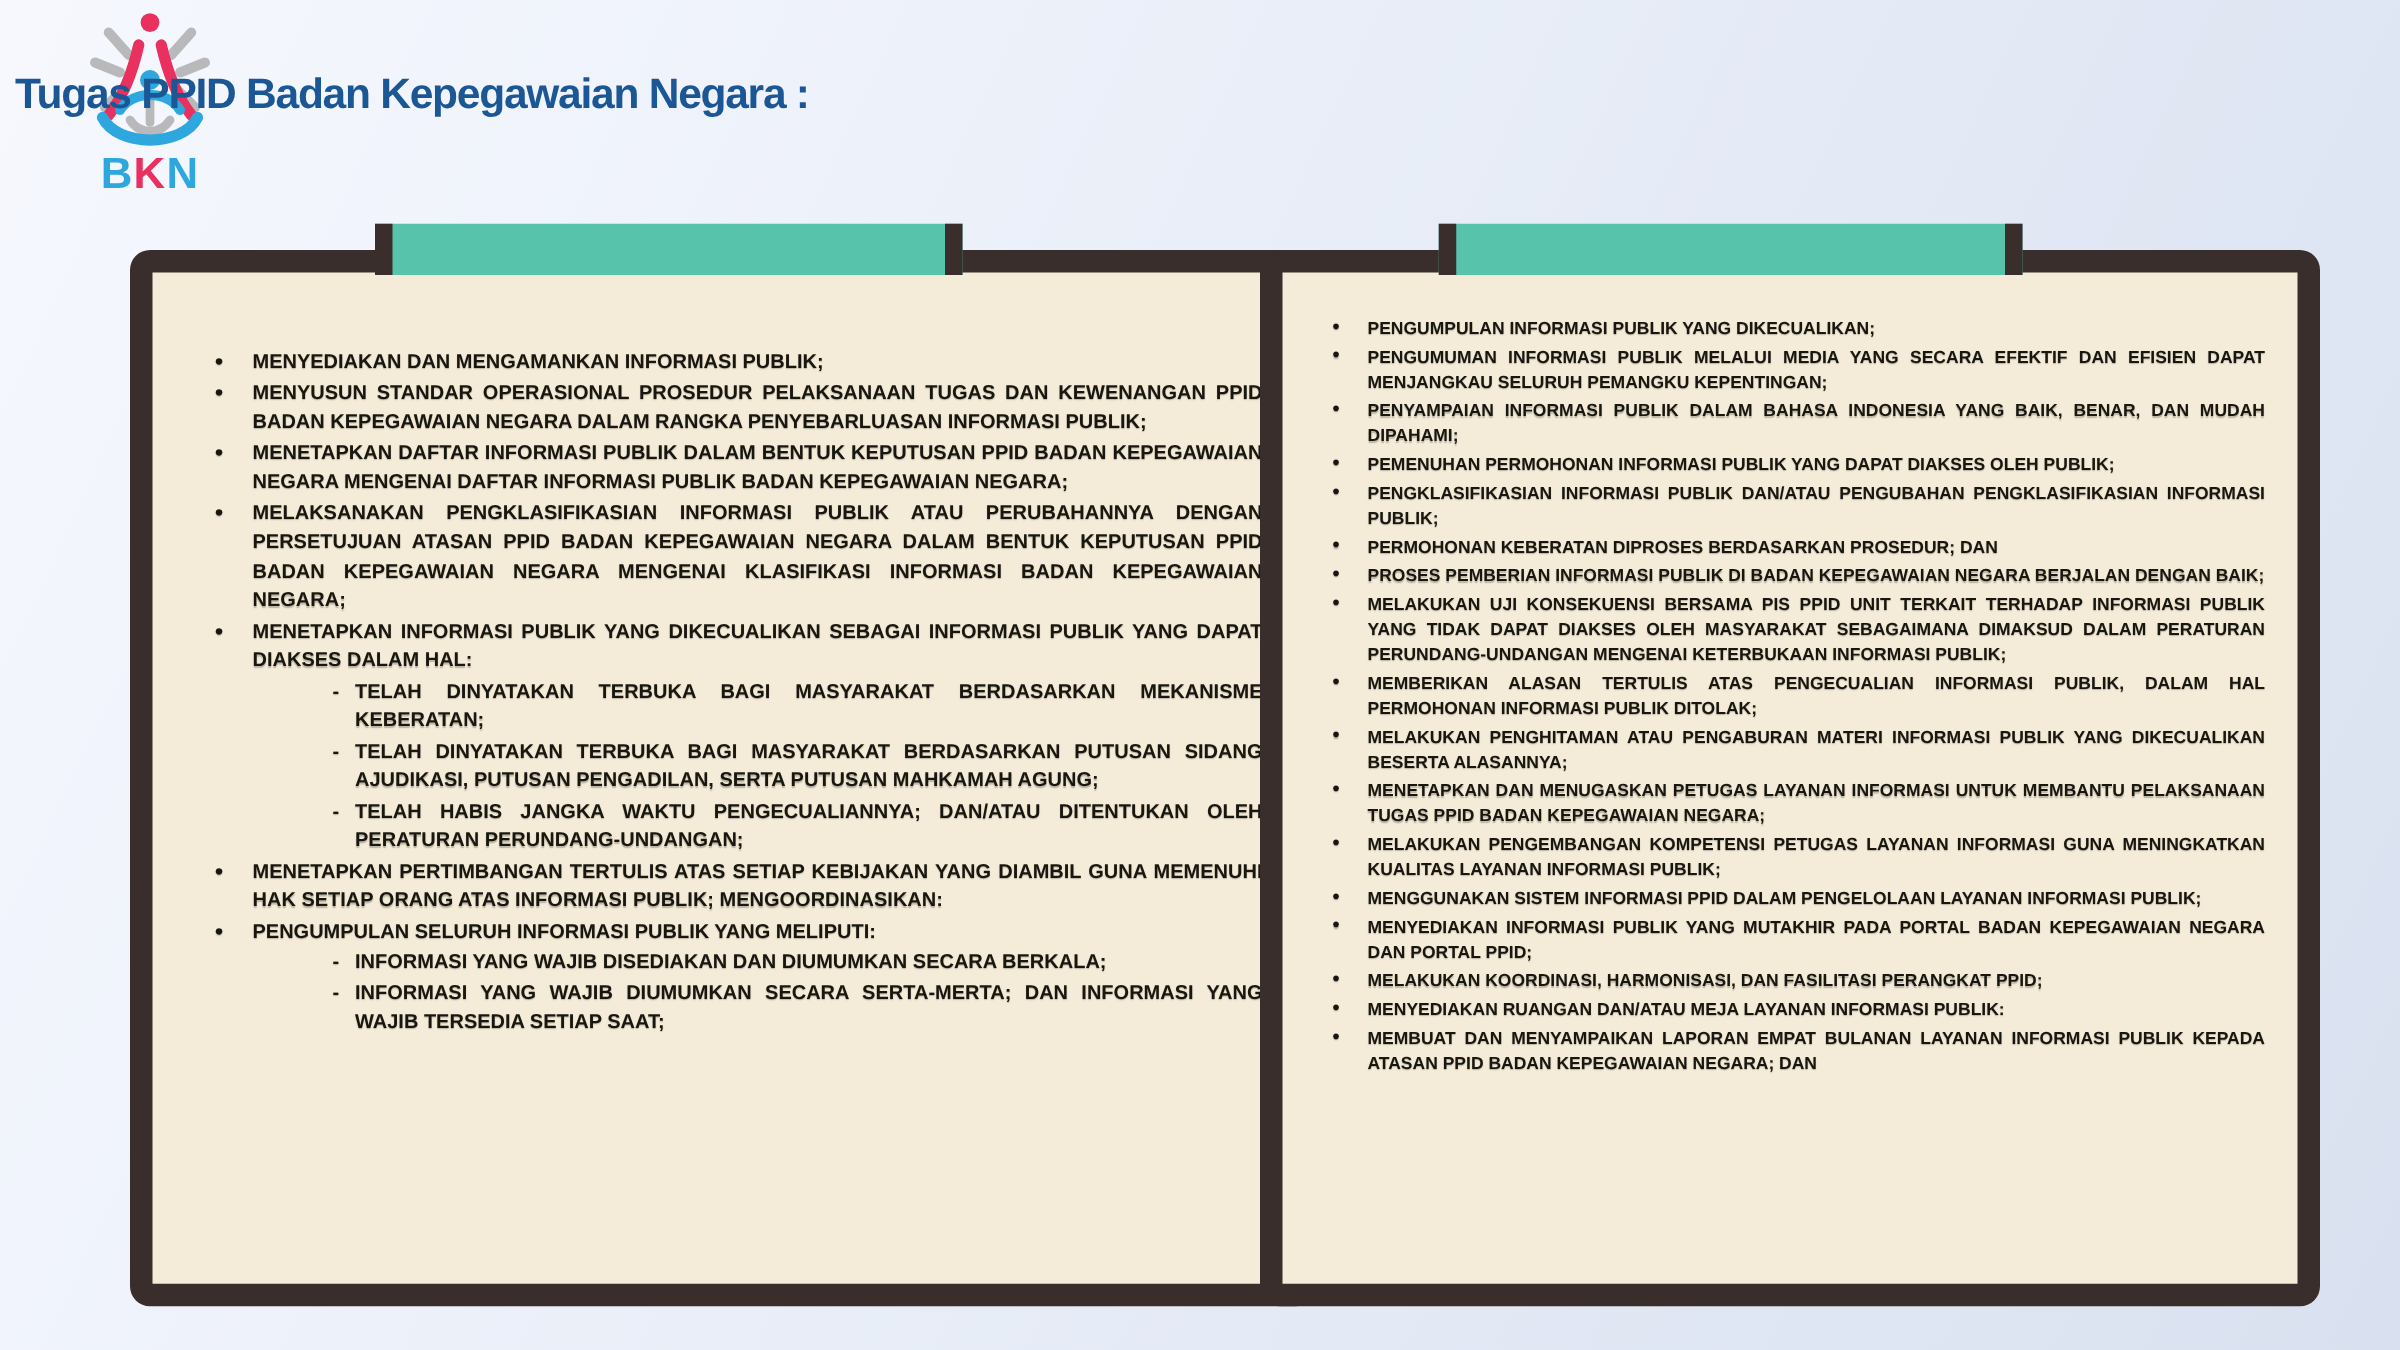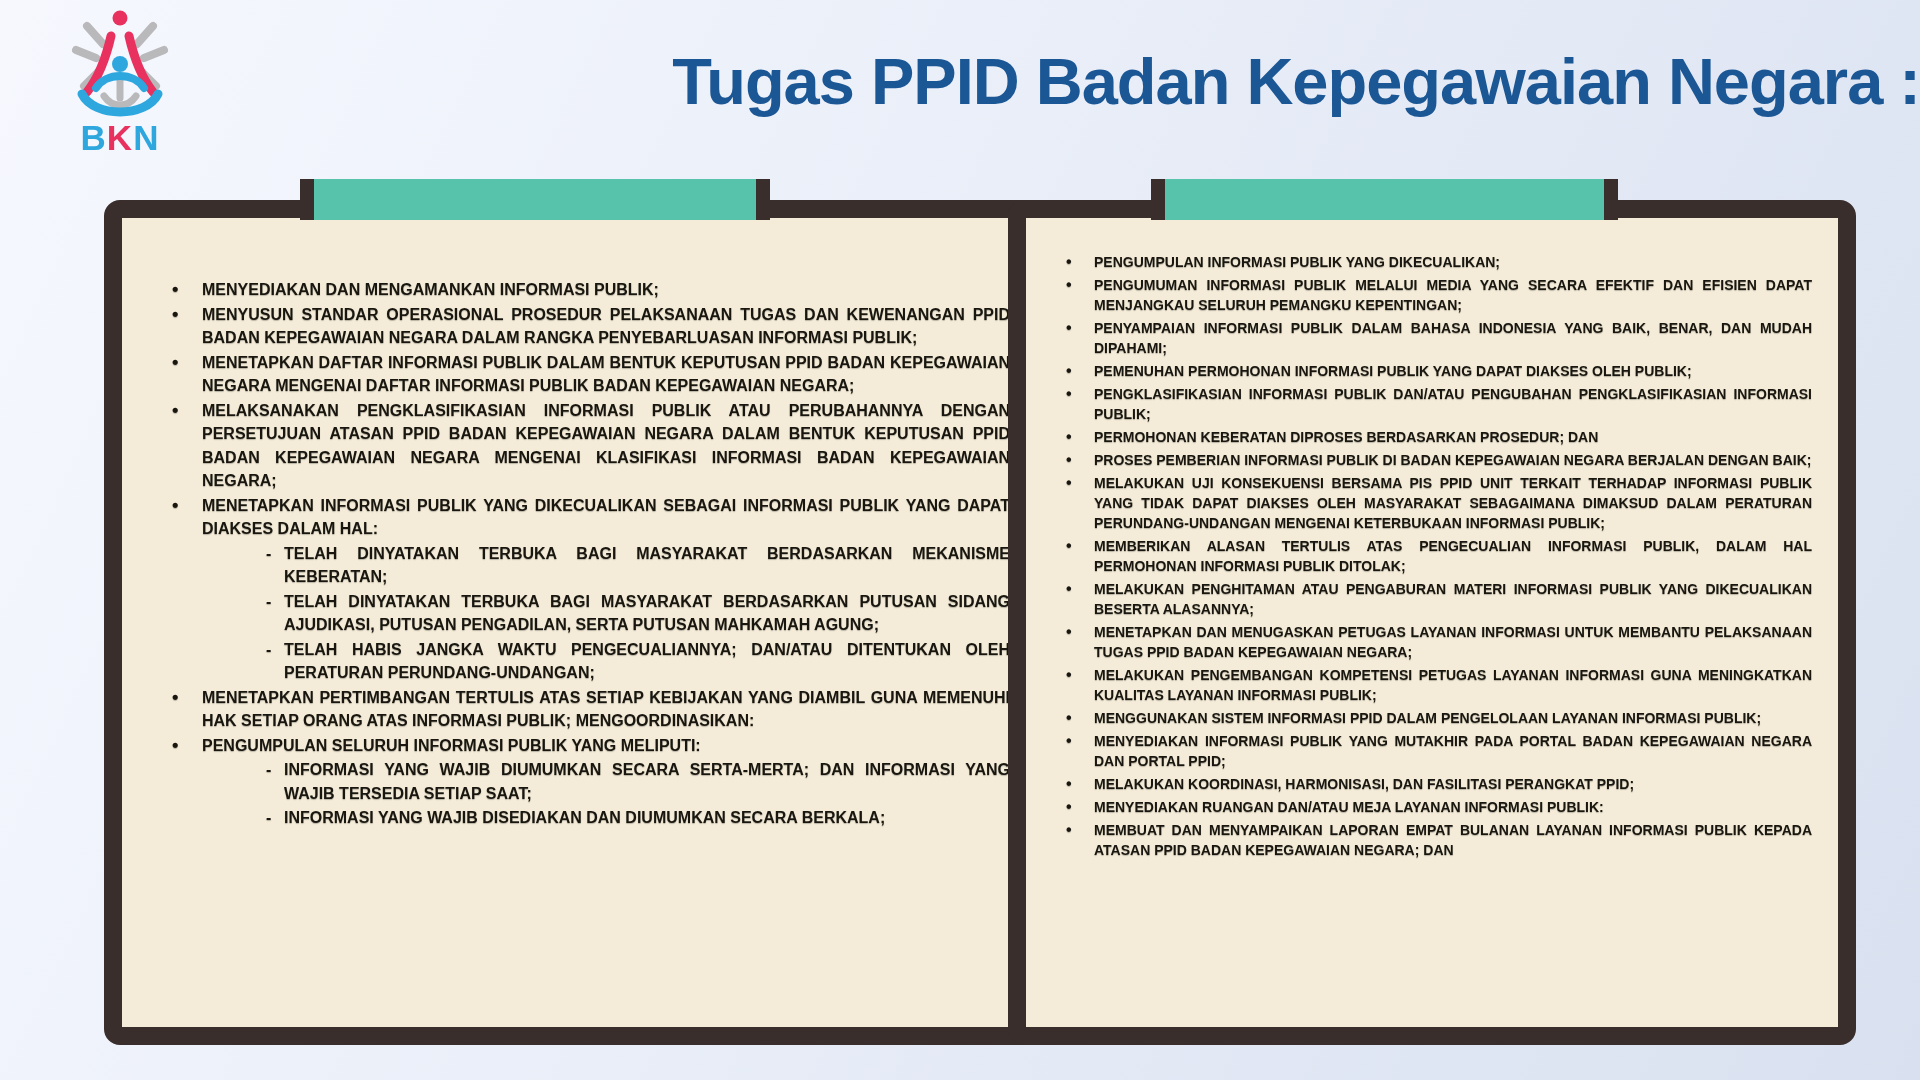--- a/index.html
+++ b/index.html
@@ -15,23 +15,23 @@
     background:linear-gradient(115deg,var(--bg-top) 0%,#e9eef8 45%,var(--bg-bottom) 100%);
   }
   .logo{position:absolute; left:55px; top:6px; width:130px; height:152px;}
   .logo .ray{stroke:var(--logo-gray); stroke-width:8; stroke-linecap:round; fill:none;}
   .logo .pink{stroke:var(--logo-pink); stroke-width:9; stroke-linecap:round; fill:none;}
   .logo .blue{stroke:var(--logo-blue); stroke-linecap:round; fill:none;}
   .logo .graya{stroke:var(--logo-gray); stroke-linecap:round; fill:none;}
   .logo text{font-family:"Liberation Sans",sans-serif; font-weight:bold; font-size:35px; letter-spacing:1px;}
   .logo .lb{fill:var(--logo-blue);} .logo .lk{fill:var(--logo-pink);}
   .title{
-    position:absolute; left:0; right:0; top:44px; margin:0;
-    text-align:right; color:var(--title-blue);
-    font-size:65px; font-weight:800; letter-spacing:-1px;
+    position:absolute; left:0; right:0; top:44px; margin:12px;
+    text-align:left; color:var(--title-blue);
+    font-size:34px; font-weight:800; letter-spacing:-1px;
   }
   .panel{
     position:absolute; top:200px; height:845px; box-sizing:border-box;
     background:var(--cream); border:18px solid var(--dark); border-radius:16px;
     z-index:1;
   }
   .panel.left{left:104px; width:948px;}
   .panel.right{left:1008px; width:848px;}
   .tab{
     position:absolute; top:179px; height:41px; box-sizing:border-box;
@@ -90,22 +90,22 @@
     <li class="top"><span class="txt">MENYEDIAKAN DAN MENGAMANKAN INFORMASI PUBLIK;</span></li>
         <li class="top"><span class="txt">MENYUSUN STANDAR OPERASIONAL PROSEDUR PELAKSANAAN TUGAS DAN KEWENANGAN PPID BADAN KEPEGAWAIAN NEGARA DALAM RANGKA PENYEBARLUASAN INFORMASI PUBLIK;</span></li>
         <li class="top"><span class="txt">MENETAPKAN DAFTAR INFORMASI PUBLIK DALAM BENTUK KEPUTUSAN PPID BADAN KEPEGAWAIAN NEGARA MENGENAI DAFTAR INFORMASI PUBLIK BADAN KEPEGAWAIAN NEGARA;</span></li>
         <li class="top"><span class="txt">MELAKSANAKAN PENGKLASIFIKASIAN INFORMASI PUBLIK ATAU PERUBAHANNYA DENGAN PERSETUJUAN ATASAN PPID BADAN KEPEGAWAIAN NEGARA DALAM BENTUK KEPUTUSAN PPID BADAN KEPEGAWAIAN NEGARA MENGENAI KLASIFIKASI INFORMASI BADAN KEPEGAWAIAN NEGARA;</span></li>
         <li class="top"><span class="txt">MENETAPKAN INFORMASI PUBLIK YANG DIKECUALIKAN SEBAGAI INFORMASI PUBLIK YANG DAPAT DIAKSES DALAM HAL:</span></li>
         <li class="sub"><span class="txt">TELAH DINYATAKAN TERBUKA BAGI MASYARAKAT BERDASARKAN MEKANISME KEBERATAN;</span></li>
         <li class="sub"><span class="txt">TELAH DINYATAKAN TERBUKA BAGI MASYARAKAT BERDASARKAN PUTUSAN SIDANG AJUDIKASI, PUTUSAN PENGADILAN, SERTA PUTUSAN MAHKAMAH AGUNG;</span></li>
         <li class="sub"><span class="txt">TELAH HABIS JANGKA WAKTU PENGECUALIANNYA; DAN/ATAU DITENTUKAN OLEH PERATURAN PERUNDANG-UNDANGAN;</span></li>
         <li class="top"><span class="txt">MENETAPKAN PERTIMBANGAN TERTULIS ATAS SETIAP KEBIJAKAN YANG DIAMBIL GUNA MEMENUHI HAK SETIAP ORANG ATAS INFORMASI PUBLIK; MENGOORDINASIKAN:</span></li>
         <li class="top"><span class="txt">PENGUMPULAN SELURUH INFORMASI PUBLIK YANG MELIPUTI:</span></li>
+        <li class="sub"><span class="txt">INFORMASI YANG WAJIB DISEDIAKAN DAN DIUMUMKAN SECARA BERKALA;</span></li>
         <li class="sub"><span class="txt">INFORMASI YANG WAJIB DIUMUMKAN SECARA SERTA-MERTA; DAN INFORMASI YANG WAJIB TERSEDIA SETIAP SAAT;</span></li>
-        <li class="sub"><span class="txt">INFORMASI YANG WAJIB DISEDIAKAN DAN DIUMUMKAN SECARA BERKALA;</span></li>
       </ul>
   </section>
 
   <section class="panel right">
     <ul class="tasks">
 
     <li class="top"><span class="txt">PENGUMPULAN INFORMASI PUBLIK YANG DIKECUALIKAN;</span></li>
         <li class="top"><span class="txt">PENGUMUMAN INFORMASI PUBLIK MELALUI MEDIA YANG SECARA EFEKTIF DAN EFISIEN DAPAT MENJANGKAU SELURUH PEMANGKU KEPENTINGAN;</span></li>
         <li class="top"><span class="txt">PENYAMPAIAN INFORMASI PUBLIK DALAM BAHASA INDONESIA YANG BAIK, BENAR, DAN MUDAH DIPAHAMI;</span></li>
         <li class="top"><span class="txt">PEMENUHAN PERMOHONAN INFORMASI PUBLIK YANG DAPAT DIAKSES OLEH PUBLIK;</span></li>

